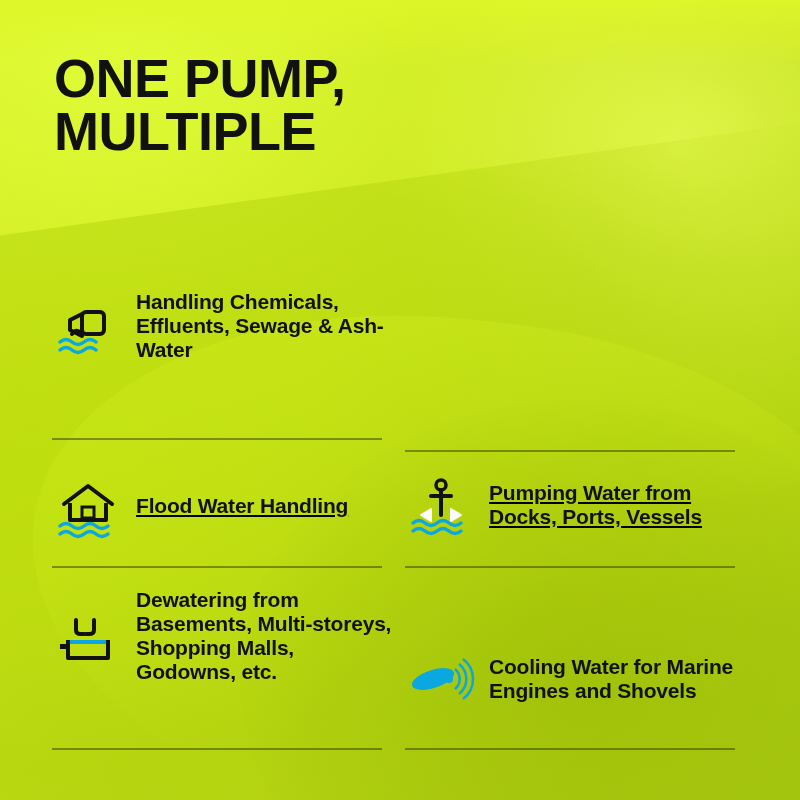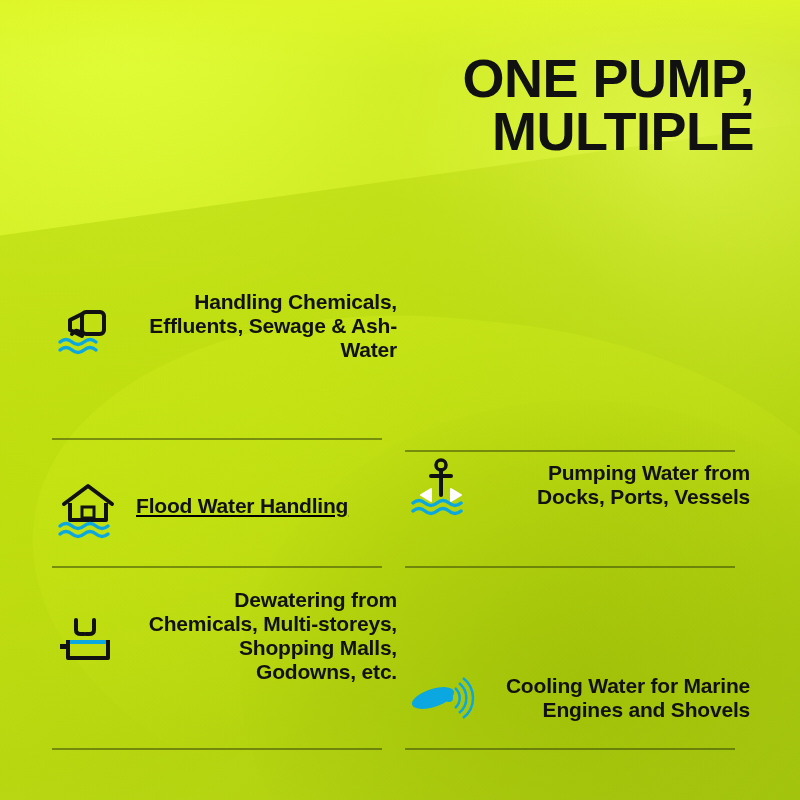--- a/index.html
+++ b/index.html
@@ -12,21 +12,20 @@
     font-family: "Liberation Sans", sans-serif;
     overflow: hidden;
   }
 
   #poster {
     position: relative;
     width: 800px;
     height: 800px;
     background: #fde047;
     overflow: hidden;
-    text-align: right;
   }
 
   
   .bg-base {
     position: absolute;
     inset: 0;
     background: linear-gradient(135deg, #d9ef24 0%, #c9e21b 30%, #b9d616 60%, #a6c70f 100%);
   }
   .bg-glow-1 {
     position: absolute;
@@ -195,43 +194,43 @@
     <div class="item col-left" style="top: 318px;">
       <span class="icon">
         <svg width="72" height="72" viewBox="0 0 72 72">
           <path d="M24 20 L24 30 q0 4 5 4 h3" fill="none" stroke="#111" stroke-width="4" stroke-linecap="round"></path>
           <path d="M42 20 L42 30 q0 4 -5 4 h-3" fill="none" stroke="#111" stroke-width="4" stroke-linecap="round"></path>
           <rect x="14" y="40" width="44" height="4" fill="#0aa7e0"></rect>
           <path d="M16 40 L16 58 L56 58 L56 40" fill="none" stroke="#111" stroke-width="4" stroke-linejoin="round"></path>
           <rect x="8" y="44" width="7" height="5" fill="#111"></rect>
         </svg>
       </span>
-      <span class="label">Dewatering from Chemicals, Multi-storeys, Shopping Malls, Godowns, etc.</span>
+      <span class="label">Dewatering from Basements, Multi-storeys, Shopping Malls, Godowns, etc.</span>
     </div>
     <div class="rule left" style="top: 478px;"></div>
 
     <div class="rule right" style="top: 180px;"></div>
 
-    <div class="item col-right" style="top: 179px;">
+    <div class="item col-right" style="top: 199px; text-decoration: underline;">
       <span class="icon">
         <svg width="72" height="72" viewBox="0 0 72 72">
           <circle cx="36" cy="16" r="5" fill="none" stroke="#111" stroke-width="3.5"></circle>
           <path d="M36 21 L36 46" stroke="#111" stroke-width="4" stroke-linecap="round"></path>
           <path d="M26 27 L46 27" stroke="#111" stroke-width="4" stroke-linecap="round"></path>
           <path d="M16 46 L26 40 L26 52 Z" fill="#ffffff" stroke="#ffffff" stroke-width="2" stroke-linejoin="round"></path>
           <path d="M56 46 L46 40 L46 52 Z" fill="#ffffff" stroke="#ffffff" stroke-width="2" stroke-linejoin="round"></path>
           <path d="M8 54 q6 -5 12 0 t12 0 t12 0 t12 0" fill="none" stroke="#0aa7e0" stroke-width="3.5" stroke-linecap="round"></path>
           <path d="M8 62 q6 -5 12 0 t12 0 t12 0 t12 0" fill="none" stroke="#0aa7e0" stroke-width="3.5" stroke-linecap="round"></path>
         </svg>
       </span>
       <span class="label">Pumping Water from Docks, Ports, Vessels</span>
     </div>
     <div class="rule right" style="top: 296px;"></div>
 
-    <div class="item col-right" style="top: 392px;">
+    <div class="item col-right" style="top: 373px;">
       <span class="icon">
         <svg width="72" height="72" viewBox="0 0 72 72">
           <ellipse cx="28" cy="36" rx="22" ry="9" transform="rotate(-18 28 36)" fill="#0aa7e0"></ellipse>
           <circle cx="44" cy="36" r="4" fill="#0aa7e0"></circle>
           <path d="M50 26 a13 13 0 0 1 0 20" fill="none" stroke="#0aa7e0" stroke-width="2.5"></path>
           <path d="M54 21 a19 19 0 0 1 0 30" fill="none" stroke="#0aa7e0" stroke-width="2.5"></path>
           <path d="M58 16 a25 25 0 0 1 0 40" fill="none" stroke="#0aa7e0" stroke-width="2.5"></path>
         </svg>
       </span>
       <span class="label">Cooling Water for Marine Engines and Shovels</span>

